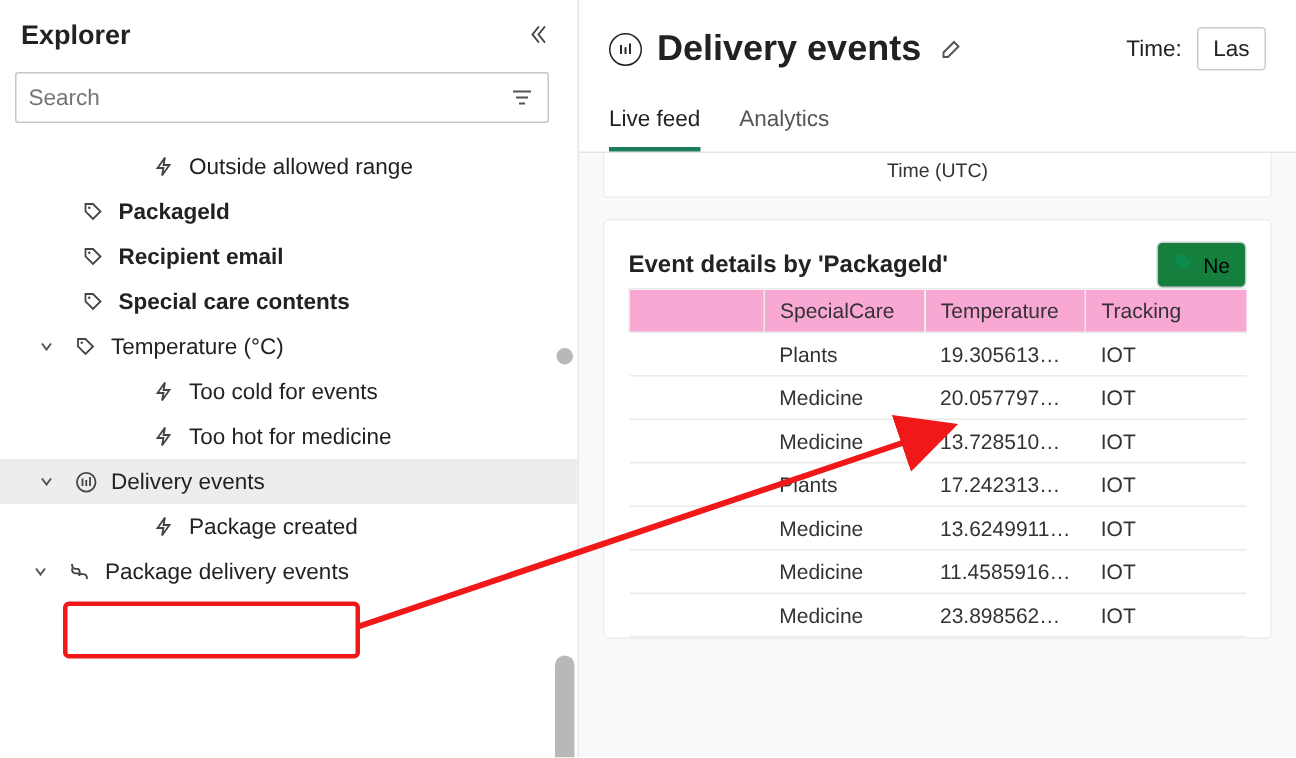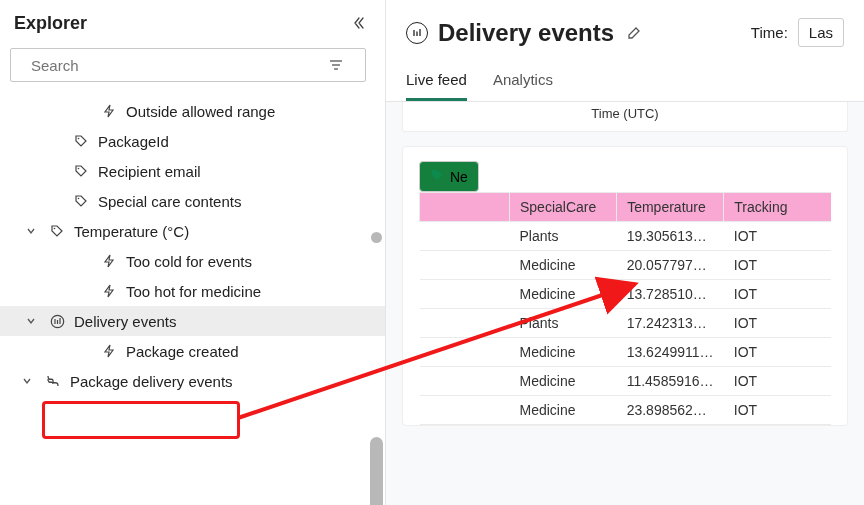--- a/index.html
+++ b/index.html
@@ -4,29 +4,29 @@
 <style>
   * { box-sizing: border-box; margin: 0; padding: 0; font-family: "Segoe UI", Arial, sans-serif; }
   body { width: 864px; height: 505px; overflow: hidden; background: #fff; position: relative; }
   .root { display: flex; width: 100%; height: 100%; }
   
   .sidebar { width: 386px; border-right: 1px solid #e5e5e5; display: flex; flex-direction: column; position: relative; background:#fff; }
   .sidebar-header { display: flex; align-items: center; justify-content: space-between; padding: 10px 14px 8px 14px; }
   .sidebar-title { font-size: 18px; font-weight: 600; color: #222; }
   .collapse-btn { width: 26px; height: 26px; display:flex; align-items:center; justify-content:center; color:#444; cursor:pointer; }
   .search-wrap { padding: 4px 10px 10px 10px; }
-  .search-box { display:flex; align-items:center; width: 356px; height: 34px; border:1px solid #c7c7c7; border-radius:2px; padding:0 20px; color:#666; }
+  .search-box { display:flex; align-items:center; width: 356px; height: 34px; border:1px solid #c7c7c7; border-radius:2px; padding:0 8px; color:#666; }
   .search-input { flex:1; border:none; outline:none; font-size:15px; color:#333; background:transparent; }
   .search-filter-icon { color:#555; width:18px; height:18px; display:flex; align-items:center; justify-content:center; }
   .tree { flex:1; overflow:hidden; position:relative; padding-top:4px; }
   .tree-row { display:flex; align-items:center; height:30px; font-size:15px; color:#222; cursor:pointer; }
   .tree-row.selected { background:#ededed; }
   .chev { width:14px; display:inline-flex; justify-content:center; color:#555; }
   .node-icon { width:18px; height:18px; display:inline-flex; align-items:center; justify-content:center; color:#444; margin-right:8px; }
-  .indent-1 { padding-left: 72px; }
+  .indent-1 { padding-left: 53px; font-weight: bold; }
   .indent-2 { padding-left: 100px; }
   .indent-chev-1 { padding-left: 24px; }
   .indent-root { padding-left: 20px; }
   .scroll-thumb-top { position:absolute; right:3px; top:140px; width:11px; height:11px; border-radius:50%; background:#b8b8b8; }
   .scroll-thumb { position:absolute; right:2px; top:345px; width:13px; height:120px; border-radius:7px; background:#b8b8b8; }
   .highlight-box { position:absolute; left:42px; top:401px; width:198px; height:38px; border:3px solid #f01818; border-radius:4px; pointer-events:none; }
   
   .main { flex:1; display:flex; flex-direction:column; background:#f8f9fa; overflow:hidden; }
   .main-header { display:flex; align-items:center; padding: 18px 20px 6px 20px; justify-content:space-between; background:#fff; }
   .title-group { display:flex; align-items:center; gap:10px; }
@@ -232,20 +232,21 @@
 
     <div class="tabs">
       <div class="tab active">Live feed</div>
       <div class="tab">Analytics</div>
     </div>
 
     <div class="subhead">Time (UTC)</div>
 
     <div class="panel">
       <div class="panel-top">
+        <div class="panel-title">Event details by 'PackageId'</div>
         <div class="new-btn">
           <span class="tag-icon"><svg width="14" height="14" viewBox="0 0 14 14">
                 <path d="M2 2 H7 L12 7 L7 12 L2 7 Z" fill="#0d8a4e"></path>
               </svg></span>
           <span>Ne</span>
         </div>
       </div>
       <table>
         <thead>
           <tr>

